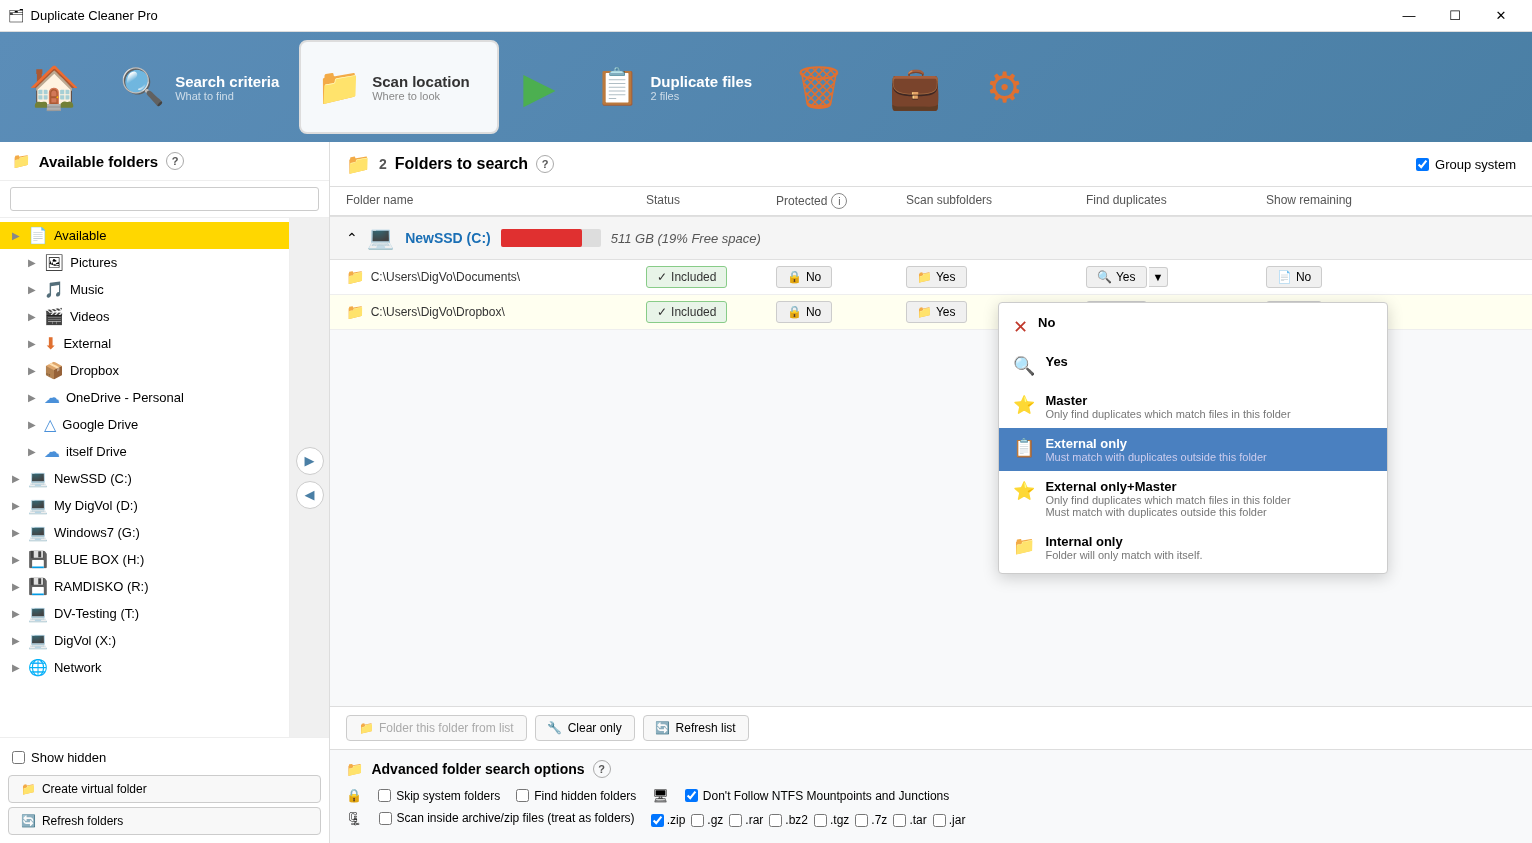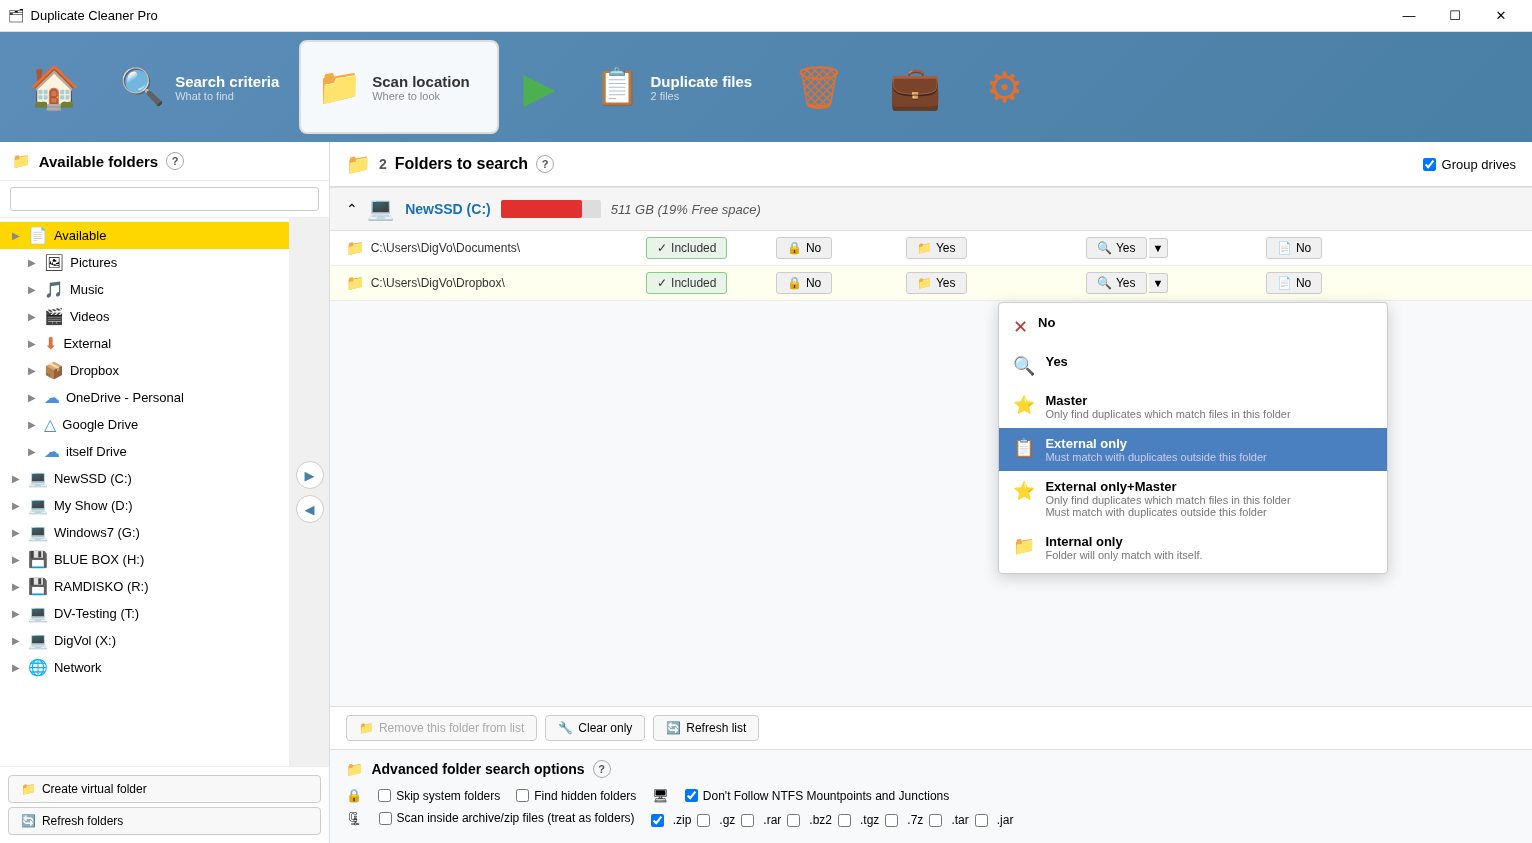--- a/index.html
+++ b/index.html
@@ -281,21 +281,21 @@
       display: flex; align-items: center; gap: 16px;
       margin-bottom: 6px; flex-wrap: wrap;
     }
     .adv-option {
       display: flex; align-items: center; gap: 5px; font-size: 12px;
     }
     .archive-formats {
       display: flex; align-items: center; gap: 6px; margin-top: 4px;
     }
     .fmt-item {
-      display: flex; align-items: center; gap: 9px; font-size: 12px;
+      display: flex; align-items: center; gap: 3px; font-size: 12px;
     }
 
     
     .dropdown-popup {
       position: absolute;
       top: 302px;
       left: 998px;
       width: 390px;
       background: #fff;
       border: 1px solid #ccc;
@@ -484,21 +484,21 @@
 
         <div class="tree-item" style="padding-left: 12px;">
           <span class="arrow">▶</span>
           <span class="tree-icon">💻</span>
           <span>NewSSD (C:)</span>
         </div>
 
         <div class="tree-item" style="padding-left: 12px;">
           <span class="arrow">▶</span>
           <span class="tree-icon">💻</span>
-          <span>My Show (D:)</span>
+          <span>My DigVol (D:)</span>
         </div>
 
         <div class="tree-item" style="padding-left: 12px;">
           <span class="arrow">▶</span>
           <span class="tree-icon">💻</span>
           <span>Windows7 (G:)</span>
         </div>
 
         <div class="tree-item" style="padding-left: 12px;">
           <span class="arrow">▶</span>
@@ -535,20 +535,24 @@
         <div class="nav-arrow-btn" title="Add to list">
           <span style="color:#4a7fa5;">▶</span>
         </div>
         <div class="nav-arrow-btn" title="Remove from list">
           <span style="color:#4a7fa5;">◀</span>
         </div>
       </div>
     </div>
 
     <div class="sidebar-footer">
+      <div class="sidebar-checkbox">
+        <input type="checkbox" style="">
+        <label>Show hidden</label>
+      </div>
       <div class="sidebar-buttons">
         <button class="sidebar-btn">
           <span>📁</span>
           <span>Create virtual folder</span>
         </button>
         <button class="sidebar-btn">
           <span>🔄</span>
           <span>Refresh folders</span>
         </button>
       </div>
@@ -559,24 +563,35 @@
 
     <div class="panel-header">
       <div class="panel-title">
         <span style="font-size:20px;">📁</span>
         <span style="color:#555; font-size:14px;">2</span>
         <span>Folders to search</span>
         <span class="help-icon">?</span>
       </div>
       <div class="group-drives">
         <input type="checkbox" checked="" style="">
-        <label>Group drives</label>
-      </div>
-    </div>
-
+        <label>Group system</label>
+      </div>
+    </div>
+
+    <div class="folder-table-header">
+      <div>Folder name</div>
+      <div>Status</div>
+      <div style="display:flex;align-items:center;gap:4px;">
+        <span>Protected</span>
+        <span class="info-icon">i</span>
+      </div>
+      <div>Scan subfolders</div>
+      <div>Find duplicates</div>
+      <div>Show remaining</div>
+    </div>
 
     <div class="drive-group">
 
       <div class="drive-header">
         <span style="cursor:pointer; font-size:14px;">⌃</span>
         <span style="font-size:22px;">💻</span>
         <span class="drive-name">NewSSD (C:)</span>
         <div class="drive-bar-bg">
           <div class="drive-bar-fill" style="width:81%;"></div>
         </div>
@@ -658,21 +673,21 @@
           </button>
         </div>
       </div>
     </div>
 
     <div style="flex:1; background:#f8f9fa;"></div>
 
     <div class="bottom-bar">
       <button class="bottom-btn disabled">
         <span>📁</span>
-        <span>Remove this folder from list</span>
+        <span>Folder this folder from list</span>
       </button>
       <button class="bottom-btn">
         <span>🔧</span>
         <span>Clear only</span>
       </button>
       <button class="bottom-btn">
         <span>🔄</span>
         <span>Refresh list</span>
       </button>
     </div>

